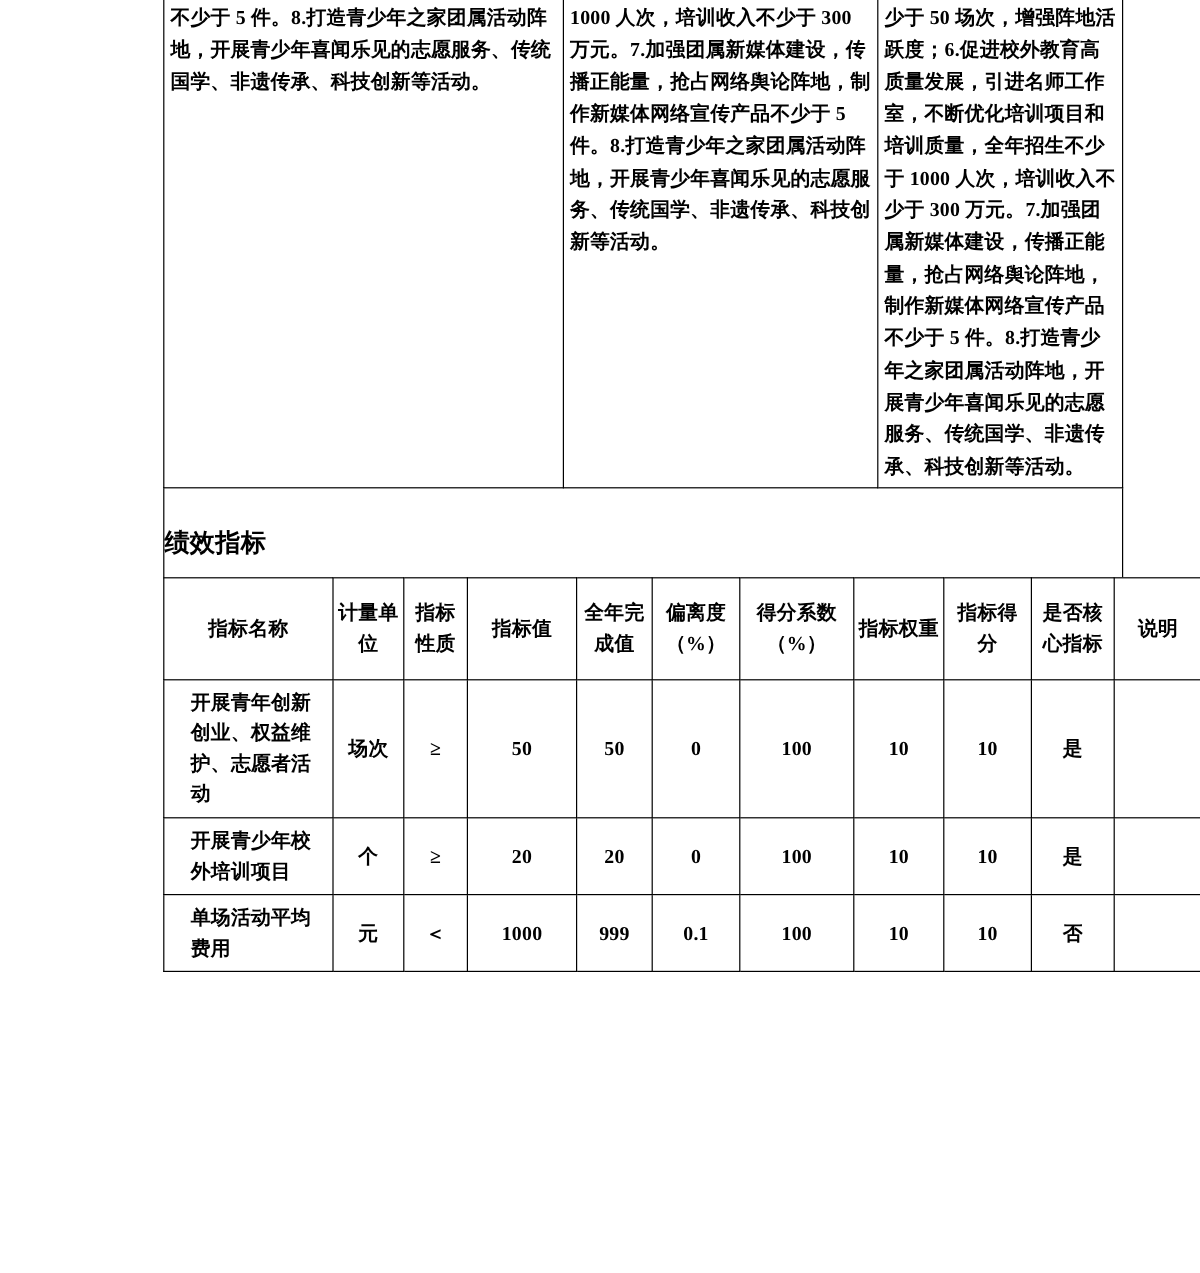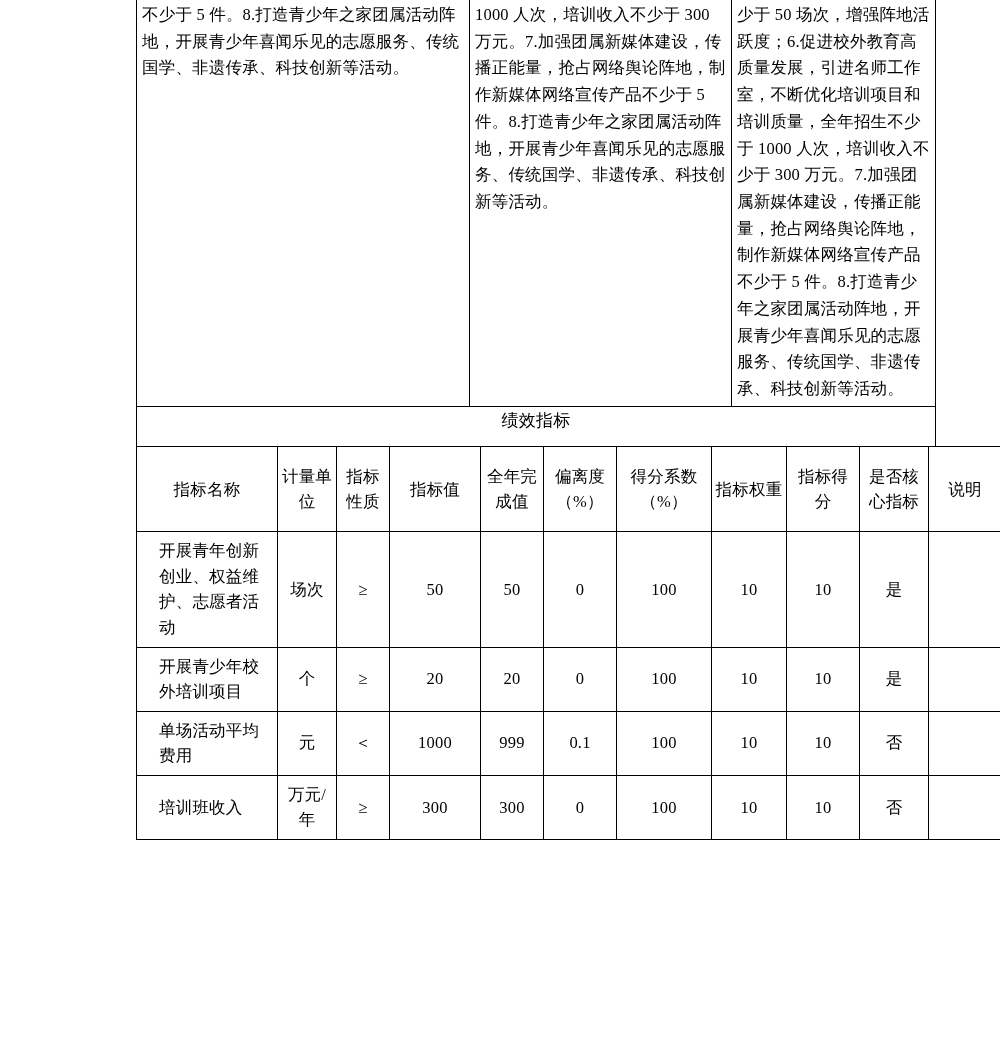--- a/index.html
+++ b/index.html
@@ -21,44 +21,44 @@
   .sheet {
     position: absolute;
     left: 136px;
     top: 0px;
     width: 768px;
   }
   table {
     border-collapse: collapse;
     table-layout: fixed;
     width: 768px;
+    font-weight: bold;
   }
   td {
     border: 1px solid #000000;
     vertical-align: top;
     padding: 3px 5px 3px 5px;
     font-size: 16.5px;
     line-height: 1.62;
     letter-spacing: 0.2px;
     word-break: break-all;
   }
   
   .narr td {
     border-top: none;
     padding-top: 2px;
   }
   .col-a { width: 322px; }
   .col-b { width: 251px; }
   .col-c { width: 193px; }
 
   .banner td {
-    text-align: center;
     vertical-align: middle;
-    padding: 0 0 12px 0;
-    font-size: 17px;
+    padding: 28px 0 12px 0;
+    font-size: 21px;
     border-top: none;
     border-bottom: none;
   }
 
   
   .ind {
     border-collapse: collapse;
     table-layout: fixed;
     width: 768px;
   }
@@ -164,30 +164,17 @@
         <td>1000</td>
         <td>999</td>
         <td>0.1</td>
         <td>100</td>
         <td>10</td>
         <td>10</td>
         <td>否</td>
         <td></td>
       </tr>
 
-      <tr>
-        <td class="name">培训班收入</td>
-        <td>万元/年</td>
-        <td>≥</td>
-        <td>300</td>
-        <td>300</td>
-        <td>0</td>
-        <td>100</td>
-        <td>10</td>
-        <td>10</td>
-        <td>否</td>
-        <td></td>
-      </tr>
     </tbody>
       </table>
 
   </div>
 </div>
 
 </body></html>

